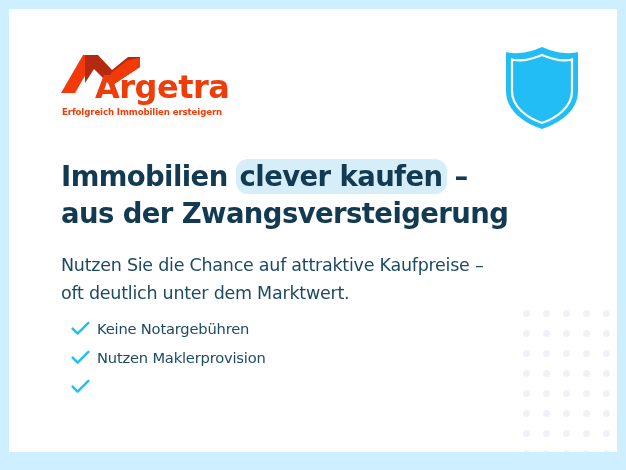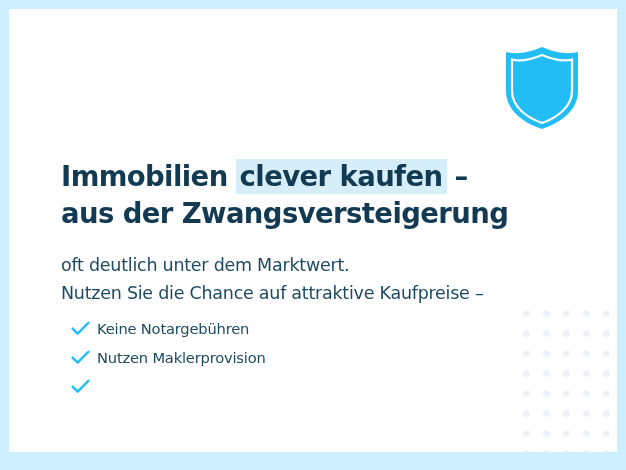--- a/index.html
+++ b/index.html
@@ -127,21 +127,21 @@
     font-size: 27.5px;
     line-height: 37px;
     letter-spacing: -0.6px;
     color: #123a52;
   }
   #headline .hl-line { display: block; white-space: nowrap; }
   #headline .hl-mark {
     background: #d6eef9;
     padding: 1px 4px 2px 4px;
     margin: 0 -1px;
-    border-radius: 1px;
+    border-radius: 12px;
   }
 
   
   #subheadline {
     position: absolute;
     left: 52px;
     top: 224px;
     width: 520px;
     font-family: "DejaVu Sans", sans-serif;
     font-weight: normal;
@@ -225,20 +225,31 @@
         <span class="dot" style="left: 40px; top: 120px; background: rgb(238, 242, 248);"></span>
         <span class="dot" style="left: 60px; top: 120px; background: rgb(238, 242, 248);"></span>
         <span class="dot" style="left: 80px; top: 120px; background: rgb(238, 242, 248);"></span>
         <span class="dot" style="left: 0px; top: 140px; background: rgb(238, 242, 248);"></span>
         <span class="dot" style="left: 20px; top: 140px; background: rgb(238, 242, 248);"></span>
         <span class="dot" style="left: 40px; top: 140px; background: rgb(238, 242, 248);"></span>
         <span class="dot" style="left: 60px; top: 140px; background: rgb(238, 242, 248);"></span>
         <span class="dot" style="left: 80px; top: 140px; background: rgb(238, 242, 248);"></span>
       </div>
 
+    <div id="logo">
+      <span id="logo-mark">
+        <svg width="82" height="40" viewBox="0 0 82 40" xmlns="http://www.w3.org/2000/svg">
+          <polygon points="22,2 36,2 14,40 0,40" fill="#f23a09"></polygon>
+          <polygon points="24,2 37,2 51,17 67,4 79,4 79,14 50,33 33,16 24,30" fill="#b32a10"></polygon>
+          <polygon points="50,20 67,7 79,5 79,14 50,33" fill="#f23a09"></polygon>
+        </svg>
+      </span>
+      <span id="logo-wordmark">Argetra</span>
+      <span id="logo-tagline">Erfolgreich Immobilien ersteigern</span>
+    </div>
 
     <div id="badge">
       <svg width="92" height="92" viewBox="0 0 92 92" xmlns="http://www.w3.org/2000/svg">
         <path d="M46 6 C62 13, 74 13, 82 11 L82 50 C82 70, 64 82, 46 88 C28 82, 10 70, 10 50 L10 11 C18 13, 30 13, 46 6 Z" fill="#22bdf5"></path>
         <path d="M46 14 C60 20, 70 20, 76 18.5 L76 50 C76 66, 61 76.5, 46 82 C31 76.5, 16 66, 16 50 L16 18.5 C22 20, 32 20, 46 14 Z" fill="none" stroke="#ffffff" stroke-width="2.2"></path>
       </svg>
       <span id="badge-text-markt">MARKT</span>
       <span id="badge-text-fuehrer">FÜHRER</span>
       <span id="badge-stars">
         <svg width="54" height="16" viewBox="0 0 54 16" xmlns="http://www.w3.org/2000/svg">
@@ -248,22 +259,22 @@
         </svg>
       </span>
     </div>
 
     <h1 id="headline">
       <span class="hl-line"><span>Immobilien </span><span class="hl-mark">clever kaufen</span><span> –</span></span>
       <span class="hl-line">aus der Zwangsversteigerung</span>
     </h1>
 
     <p id="subheadline">
+      <span class="sub-line">Nutzen Sie die Chance auf attraktive Kaufpreise –</span>
       <span class="sub-line">oft deutlich unter dem Marktwert.</span>
-      <span class="sub-line">Nutzen Sie die Chance auf attraktive Kaufpreise –</span>
     </p>
 
     <ul id="benefits">
       <li class="benefit-item">
         <span class="check-icon">
           <svg width="19" height="15" viewBox="0 0 19 15" xmlns="http://www.w3.org/2000/svg">
             <polyline points="1.6,7.6 6.6,12.6 17.4,1.8" fill="none" stroke="#22bdf5" stroke-width="2.4" stroke-linecap="round" stroke-linejoin="round"></polyline>
           </svg>
         </span>
         <span class="benefit-label">Keine Notargebühren</span>

